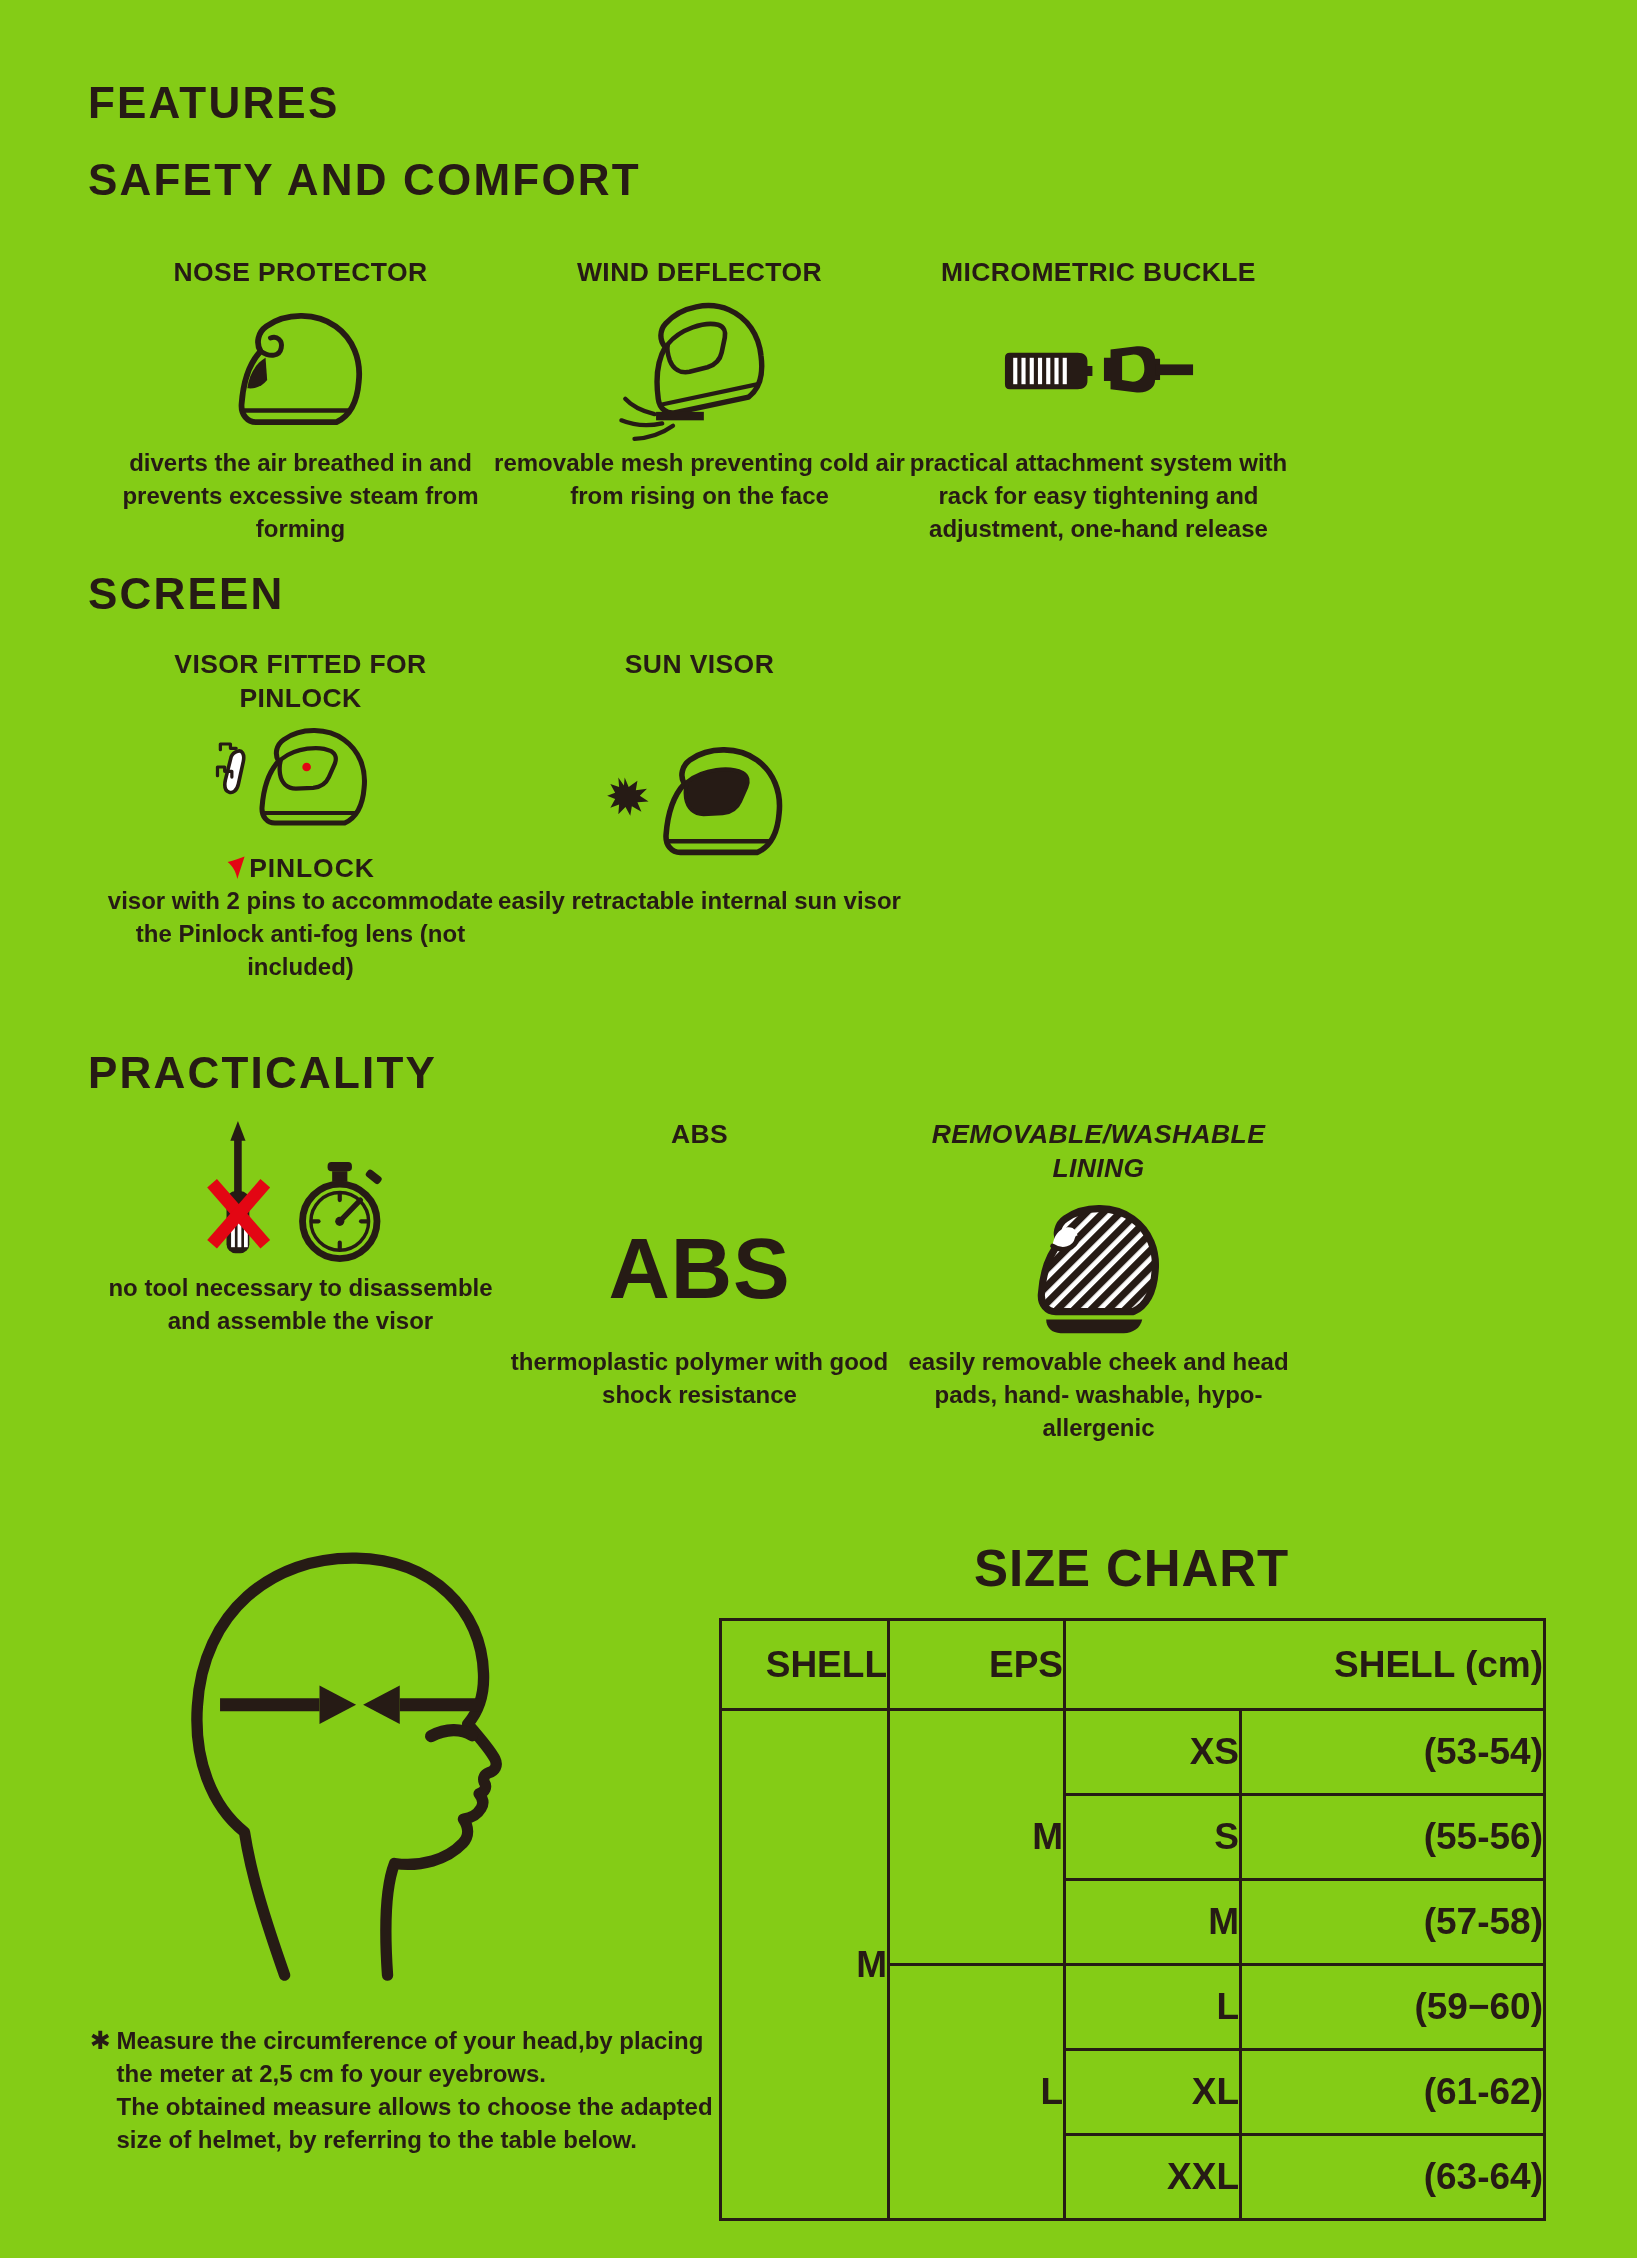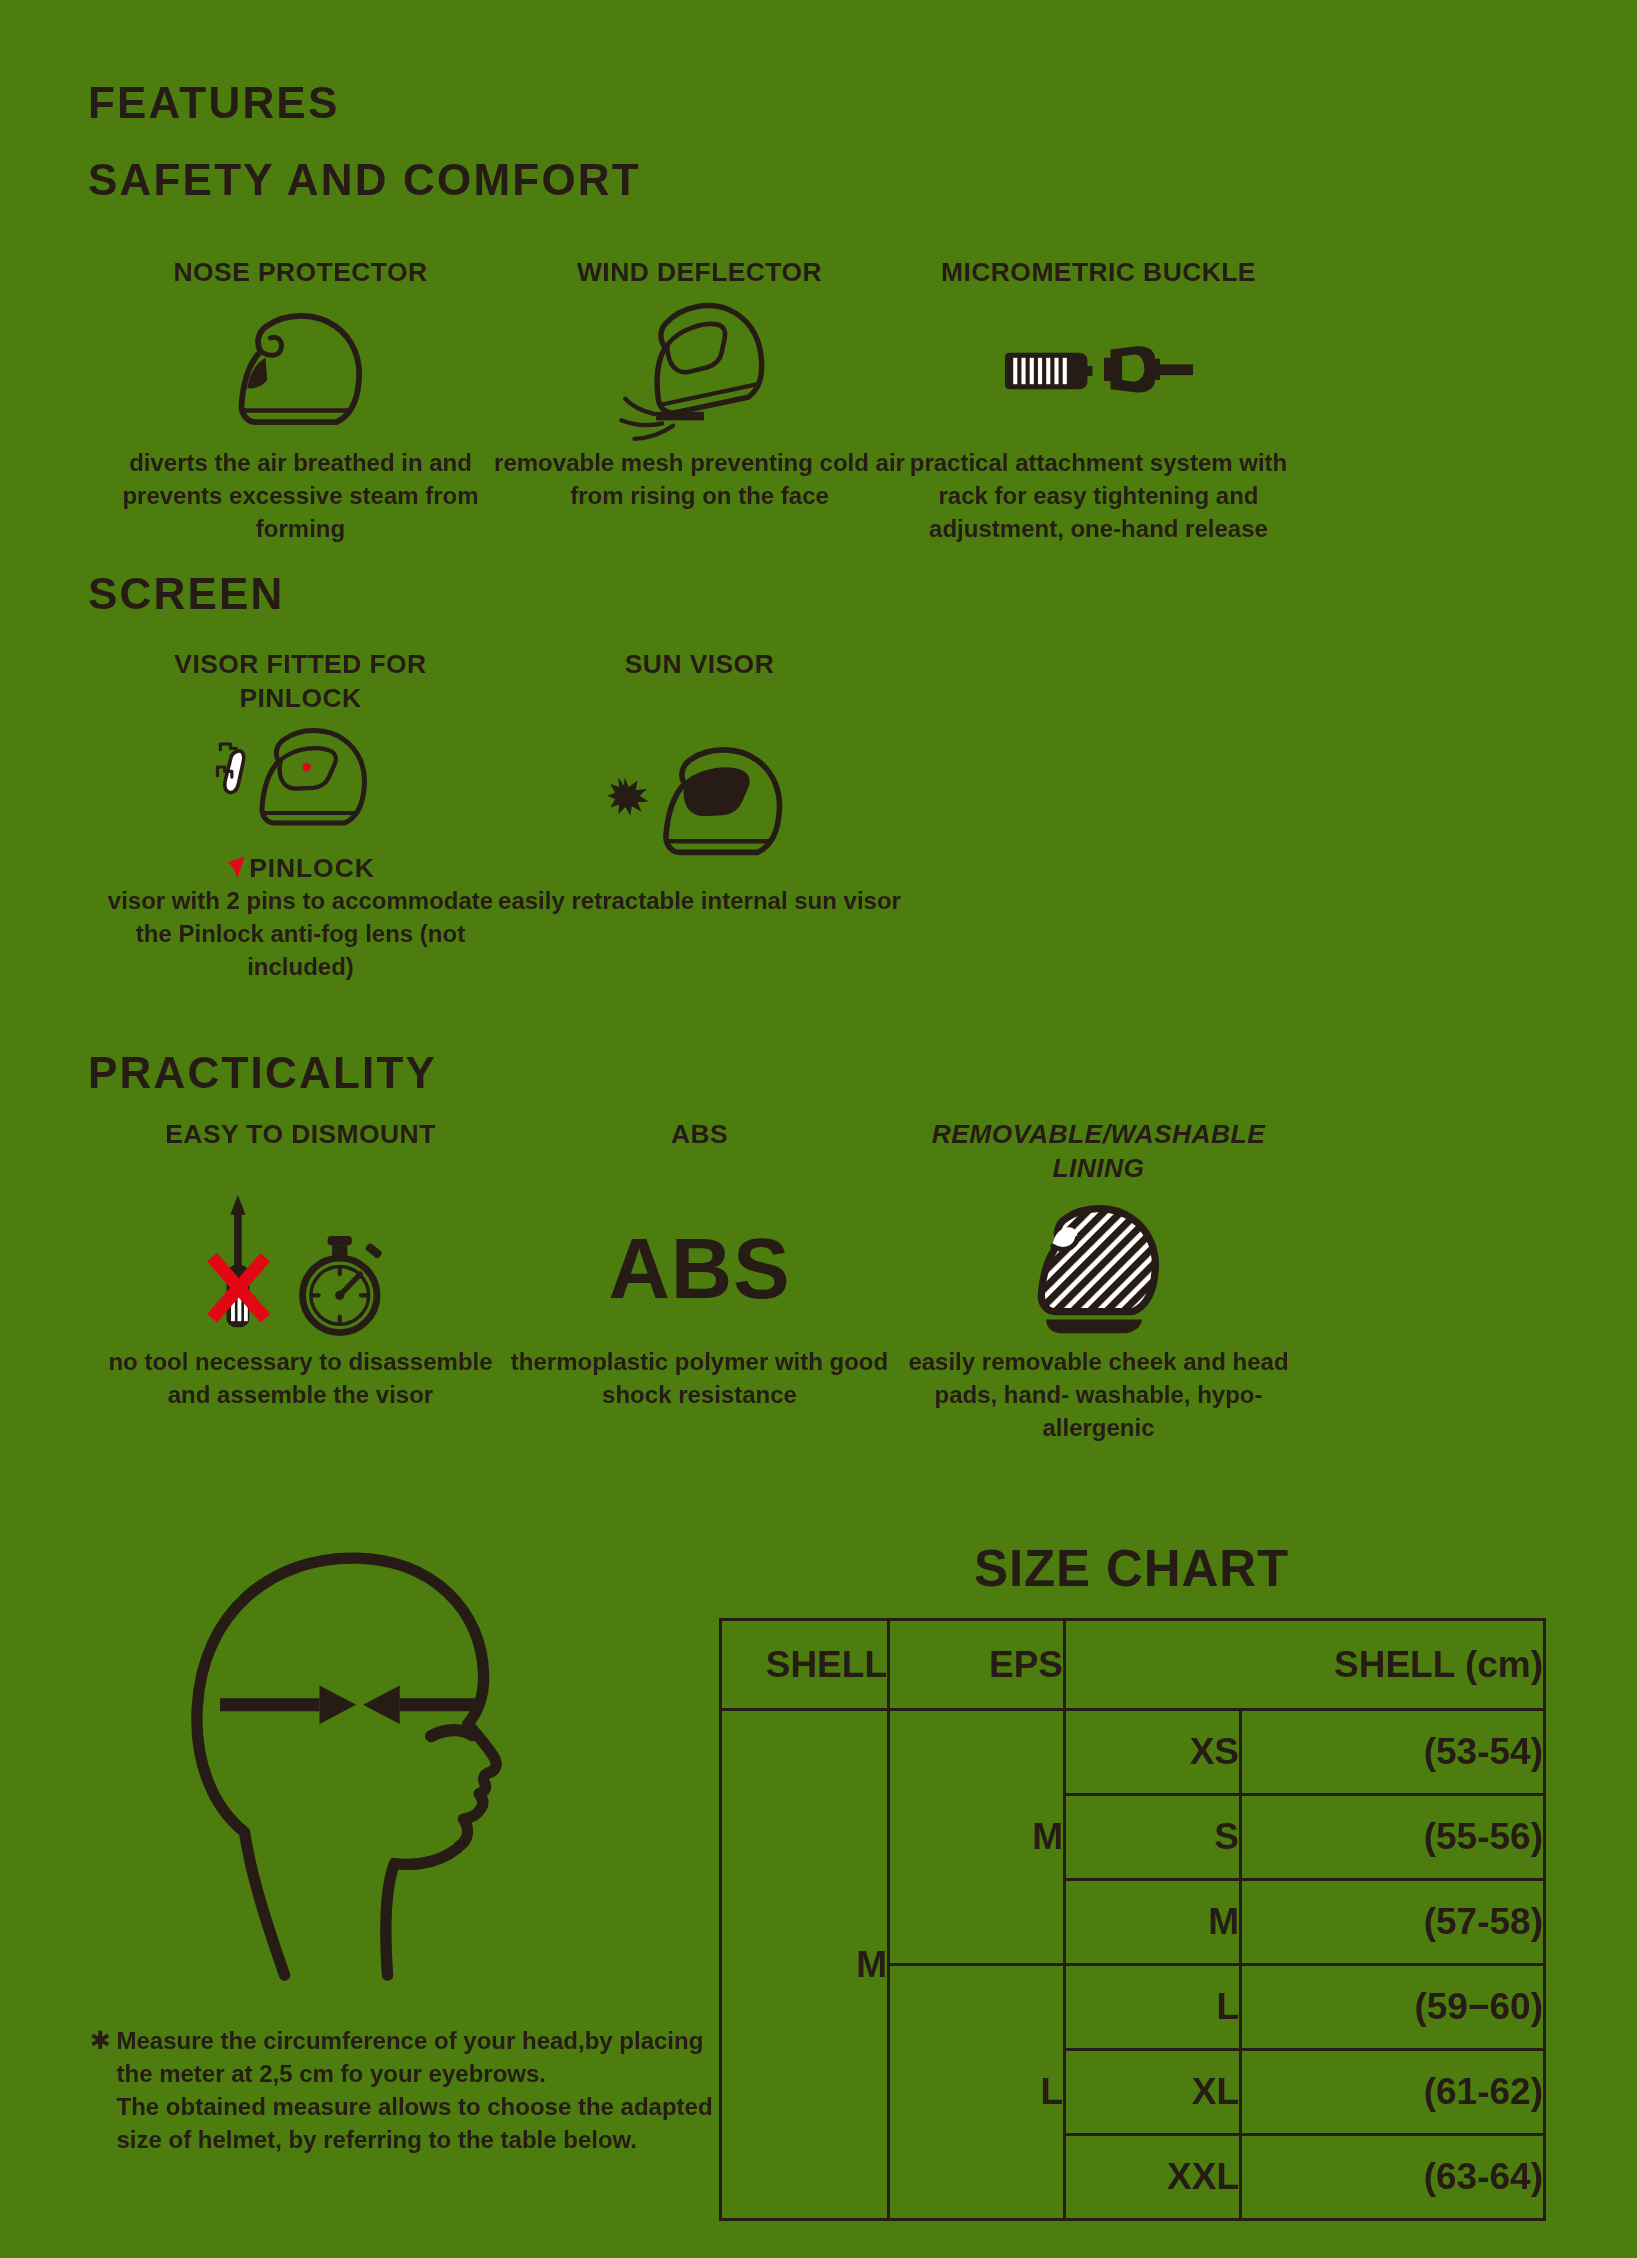--- a/index.html
+++ b/index.html
@@ -1,17 +1,17 @@
 <!DOCTYPE html>
 <html style="font-size:14px"><head>
 <meta charset="utf-8">
 <style>
   html,body{margin:0;padding:0;background:#ffffff;}
   .page{
-    position:relative;width:1637px;height:2258px;background:#4d7c0f;overflow:hidden;
+    position:relative;width:1637px;height:2258px;background:#84cc16;overflow:hidden;
     font-family:"Liberation Sans","DejaVu Sans",sans-serif;color:#261b15;
   }
   .sec-heading{
     position:absolute;left:88px;margin:0;font-size:44px;font-weight:700;
     letter-spacing:2.2px;color:#261b15;white-space:nowrap;
   }
   
   .frow{position:absolute;left:101px;display:grid;grid-template-columns:399px 399px 399px;}
   .fcell{display:flex;flex-direction:column;align-items:center;text-align:center;}
   .ftitle{
@@ -187,21 +187,20 @@
     </div>
 
     <div class="fcell"></div>
   </div>
 
   <h2 class="sec-heading" style="top:1048px">PRACTICALITY</h2>
 
   <div class="frow" style="top:1117px">
 
     <div class="fcell">
-      <div class="ftitle t-h84">EASY TO DISMOUNT</div>
       <div class="ficon i-h175">
         <svg width="222" height="152" viewBox="0 0 290 200">
           <path class="fillc" d="M62,4 L52,30 L72,30 Z"></path>
           <rect x="57" y="28" width="10" height="70" class="fillc"></rect>
           <rect x="47" y="96" width="30" height="82" rx="12" class="fillc"></rect>
           <g fill="#ffffff">
             <rect x="53" y="132" width="5" height="38"></rect>
             <rect x="61.5" y="132" width="5" height="38"></rect>
             <rect x="70" y="132" width="5" height="38"></rect>
           </g>

